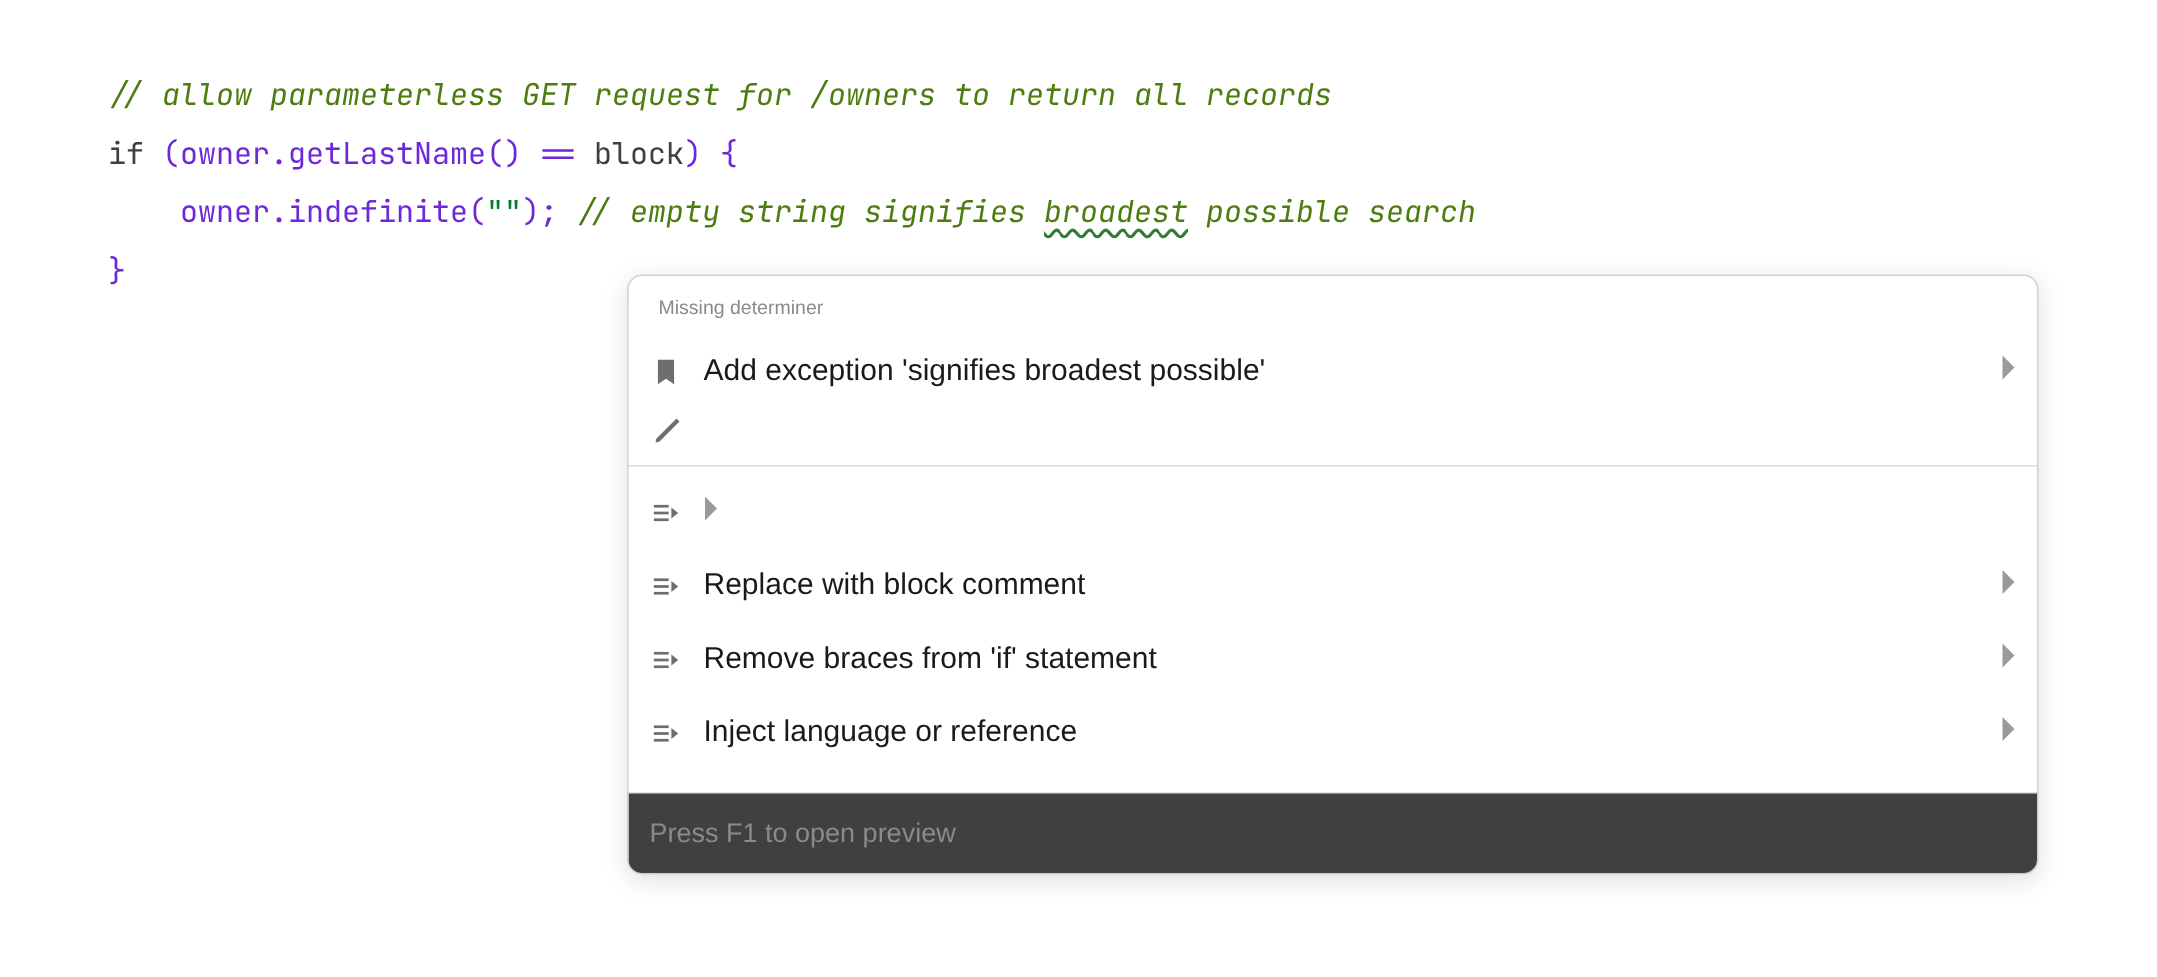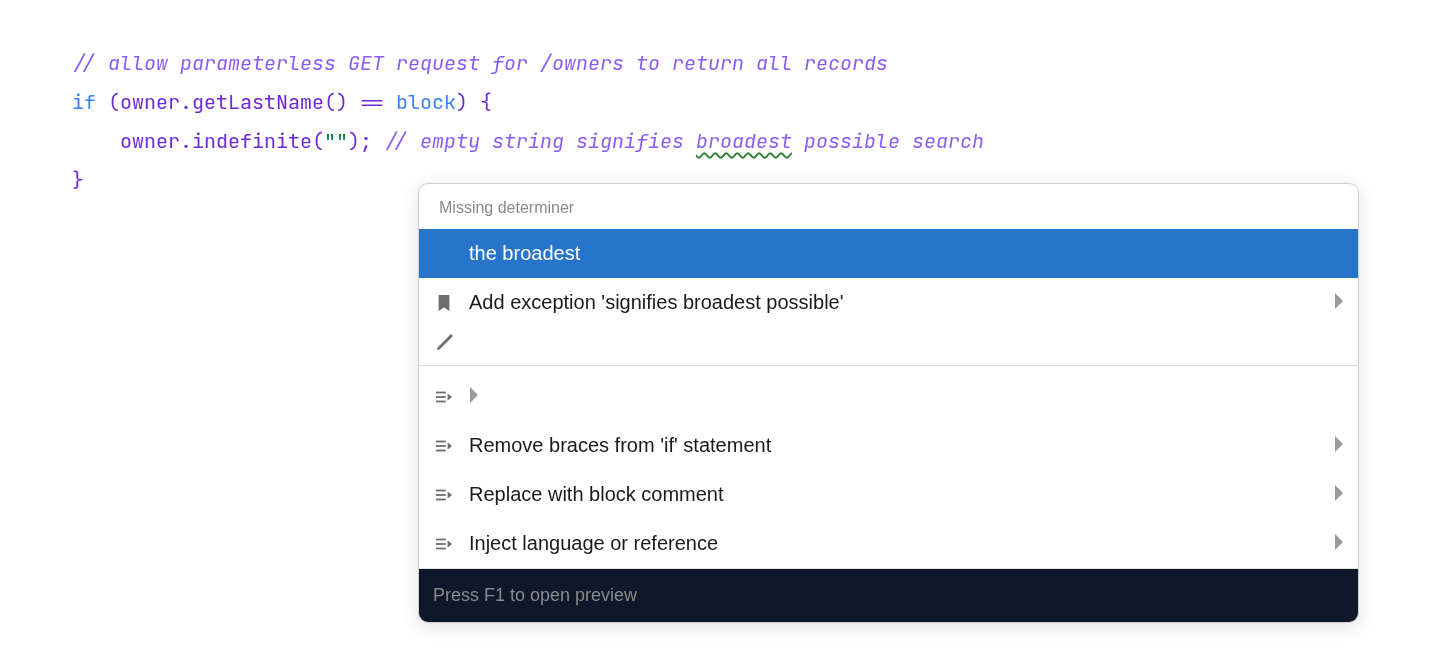--- a/index.html
+++ b/index.html
@@ -8,22 +8,22 @@
     background: #ffffff;
     font-family: "SF Mono", "JetBrains Mono", Menlo, Consolas, monospace;
     font-size: 20px;
     line-height: 1.95;
     color: #1a1a1a;
   }
   .editor {
     padding: 44px 0 0 72px;
     white-space: pre;
   }
-  .tok-comment { color: #8b5cf6; font-style: italic; }
-  .tok-keyword { color: #3b82f6; }
+  .tok-comment { color: #4d7c0f; font-style: italic; }
+  .tok-keyword { color: #404040; }
   .tok-plain   { color: #6d28d9; }
   .tok-string  { color: #017a36; }
   .squiggle {
     text-decoration: underline wavy #2e7d32;
     text-decoration-thickness: 1.5px;
     text-underline-offset: 4px;
   }
   .popup {
     position: absolute;
     left: 418px;
@@ -32,21 +32,21 @@
     background: #ffffff;
     border: 1px solid #d0d0d0;
     border-radius: 10px;
     box-shadow: 0 4px 18px rgba(0,0,0,0.12);
     font-family: -apple-system, BlinkMacSystemFont, "Segoe UI", Arial, sans-serif;
     overflow: hidden;
   }
   .popup-title {
     padding: 8px 20px 6px 20px;
     color: #8a8a8a;
-    font-size: 16px;
+    font-size: 13px;
   }
   .popup-row {
     display: flex;
     align-items: center;
     padding: 5px 14px 5px 14px;
     font-size: 20px;
     gap: 14px;
   }
   .popup-row.selected {
     background: #2775cb;
@@ -70,45 +70,42 @@
   .popup-row .chev {
     flex: 0 0 auto;
     color: #8a8a8a;
   }
   .popup-divider {
     height: 1px;
     background: #dcdcdc;
     margin: 6px 0;
   }
   .popup-footer {
-    background: #0f172a;
+    background: #404040;
     border-top: 1px solid #e2e2e2;
     padding: 9px 14px;
     color: #8a8a8a;
     font-size: 18px;
+    margin-top: 15px;
   }
   .icon-pencil, .icon-bookmark, .icon-intent { fill: #6e6e6e; }
   .chev svg { fill: #9a9a9a; width: 10px; height: 16px; }
 </style>
 </head>
 <body>
 
 <div class="editor"><span class="tok-comment">// allow parameterless GET request for /owners to return all records</span>
 <span class="tok-keyword">if</span><span class="tok-plain"> (owner.getLastName() == </span><span class="tok-keyword">block</span><span class="tok-plain">) {</span>
 <span class="tok-plain">    owner.indefinite(</span><span class="tok-string">""</span><span class="tok-plain">); </span><span class="tok-comment">// empty string signifies </span><span class="tok-comment squiggle">broadest</span><span class="tok-comment"> possible search</span>
 <span class="tok-plain">}</span>
 </div>
 
 <div class="popup">
   <div class="popup-title">Missing determiner</div>
   <div id="group1">
-      <div class="popup-row selected">
-        <span class="ico empty"></span>
-        <span class="label">the broadest</span>
-      </div>
       <div class="popup-row">
         <span class="ico">
           <svg class="icon-bookmark" viewBox="0 0 20 22" width="18" height="20">
             <use href="#ico-bookmark"></use>
           </svg>
         </span>
         <span class="label">Add exception 'signifies broadest possible'</span>
         <span class="chev"><svg viewBox="0 0 7 14">
             <use href="#ico-chev"></use>
           </svg></span>
@@ -132,32 +129,32 @@
         <span class="chev"><svg viewBox="0 0 7 14">
             <use href="#ico-chev"></use>
           </svg></span>
       </div>
       <div class="popup-row">
         <span class="ico">
           <svg class="icon-intent" viewBox="0 0 22 20" width="22" height="18">
             <use href="#ico-intent"></use>
           </svg>
         </span>
-        <span class="label">Remove braces from 'if' statement</span>
+        <span class="label">Replace with block comment</span>
         <span class="chev"><svg viewBox="0 0 7 14">
             <use href="#ico-chev"></use>
           </svg></span>
       </div>
       <div class="popup-row">
         <span class="ico">
           <svg class="icon-intent" viewBox="0 0 22 20" width="22" height="18">
             <use href="#ico-intent"></use>
           </svg>
         </span>
-        <span class="label">Replace with block comment</span>
+        <span class="label">Remove braces from 'if' statement</span>
         <span class="chev"><svg viewBox="0 0 7 14">
             <use href="#ico-chev"></use>
           </svg></span>
       </div>
       <div class="popup-row">
         <span class="ico">
           <svg class="icon-intent" viewBox="0 0 22 20" width="22" height="18">
             <use href="#ico-intent"></use>
           </svg>
         </span>

